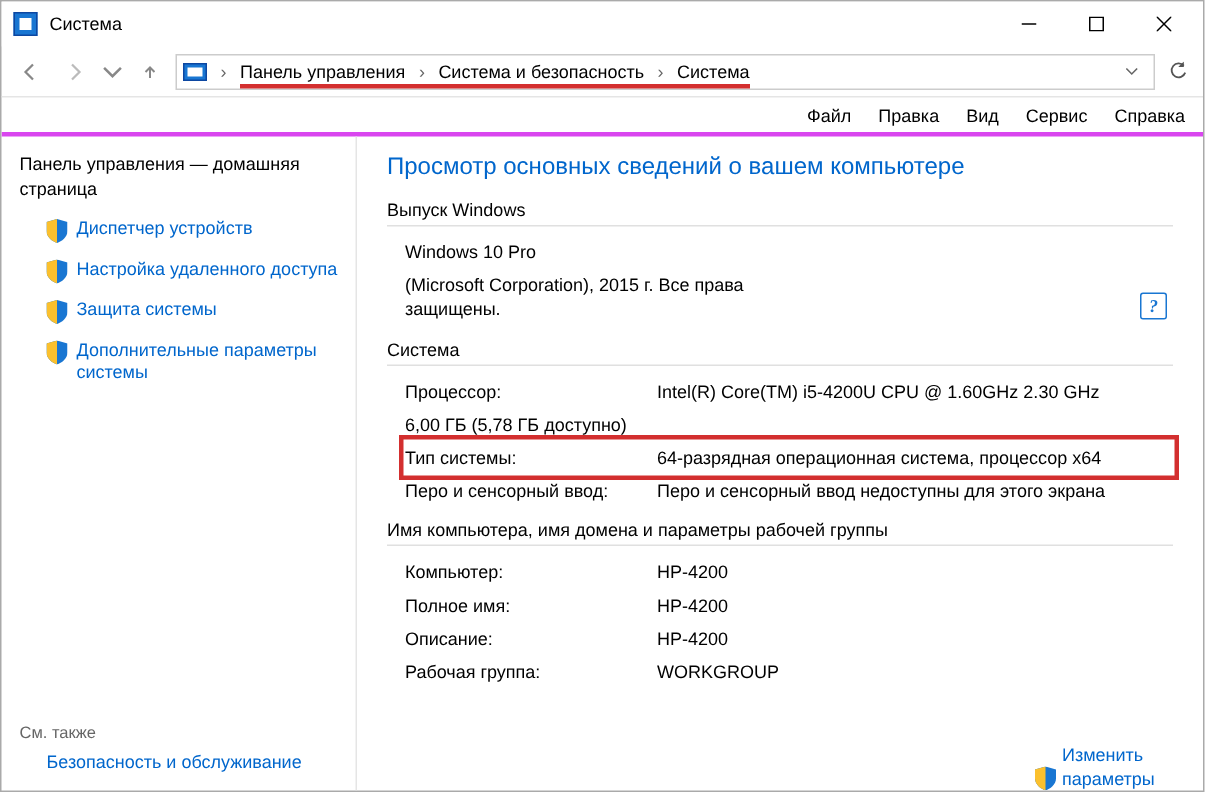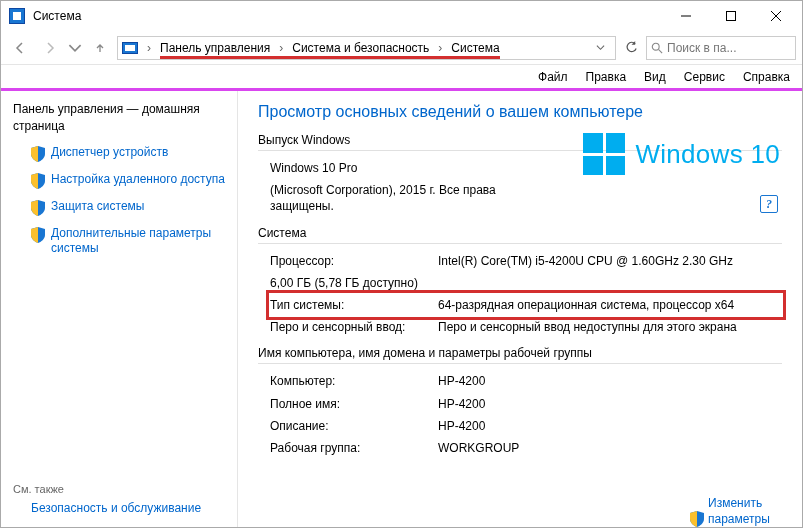--- a/index.html
+++ b/index.html
@@ -261,27 +261,20 @@
           <path d="M1 3 L5 7 L9 3" fill="none" stroke="#666" stroke-width="1.2"></path>
         </svg>
     </div>
   </div>
   <div class="refreshbtn">
     <svg viewBox="0 0 14 14" width="13" height="13">
         <path d="M11 3 A5 5 0 1 0 12 8" fill="none" stroke="#555" stroke-width="1.3"></path>
         <path d="M11 0 L11 4 L7 4 Z" fill="#555"></path>
       </svg>
   </div>
-  <div class="searchbox">
-    <svg viewBox="0 0 14 14" width="12" height="12">
-        <circle cx="5.5" cy="5.5" r="4" fill="none" stroke="#888" stroke-width="1.3"></circle>
-        <line x1="9" y1="9" x2="13" y2="13" stroke="#888" stroke-width="1.3"></line>
-      </svg>
-    <span>Поиск в па...</span>
-  </div>
 </div>
 
 <div class="menubar">
   <span>Файл</span>
   <span>Правка</span>
   <span>Вид</span>
   <span>Сервис</span>
   <span>Справка</span>
 </div>
 
@@ -334,29 +327,20 @@
     <div class="section-h">Выпуск Windows</div>
     <div class="rows">
       <div class="row">
           <span class="v">Windows 10 Pro</span>
         </div>
       <div class="row">
           <span class="v" style="max-width:280px">(Microsoft Corporation), 2015 г. Все права защищены.</span>
         </div>
     </div>
 
-    <div class="winlogo">
-      <div class="tiles">
-          <div></div>
-          <div></div>
-          <div></div>
-          <div></div>
-        </div>
-      <div class="txt">Windows 10</div>
-    </div>
 
     <div class="section-h">Система</div>
     <div class="rows">
       <div class="row">
         <span class="k">Процессор:</span>
         <span class="v">Intel(R) Core(TM) i5-4200U CPU @ 1.60GHz   2.30 GHz</span>
       </div>
       <div class="row">
         <span class="v">6,00 ГБ (5,78 ГБ доступно)</span>
       </div>

